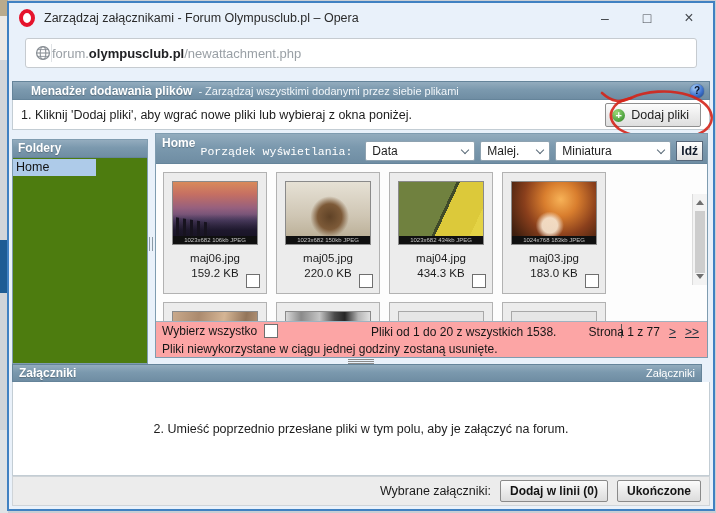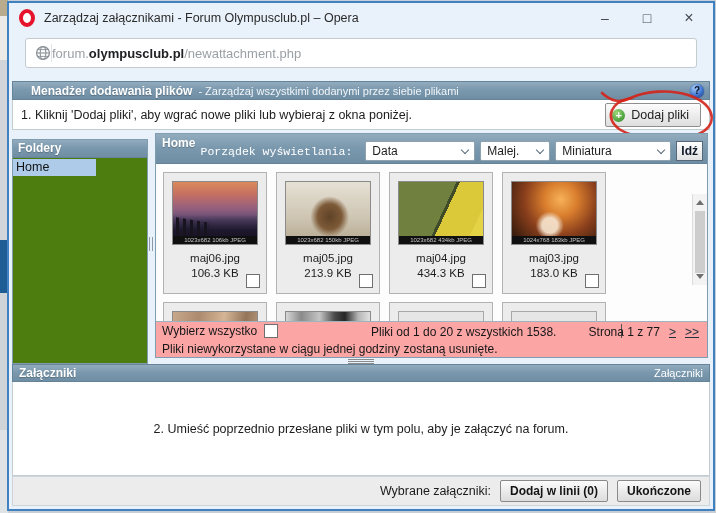--- a/index.html
+++ b/index.html
@@ -146,21 +146,21 @@
   .range-text { position:absolute; left:215px; top:3px; font-size:12px; }
   .page-sep { position:absolute; left:465px; top:2px; width:1px; height:14px; background:#555; }
   .page-block { position:absolute; right:8px; top:3px; display:flex; gap:9px; font-size:12px; }
   .page-link { text-decoration:underline; color:#20303c; cursor:pointer; }
   .ff-line2 { padding:0 6px; font-size:12px; line-height:16px; }
   
   .h-grip { position:absolute; top:355px; left:50%; transform:translateX(-50%); width:26px; }
   .h-grip i { display:block; height:1px; background:#8a8a8a; margin:1px 0; }
   
   .attachments-header {
-    position:absolute; left:3px; right:3px; top:361px; height:18px;
+    position:absolute; left:3px; right:11px; top:361px; height:18px;
     display:flex; justify-content:space-between; align-items:center; padding:1px 6px;
   }
   .att-left { font-weight:700; font-size:12px; text-shadow:0 1px 1px rgba(0,0,0,.25); }
   .att-right { font-size:11px; }
   .drop-area {
     position:absolute; left:3px; right:3px; top:379px; bottom:33px;
     background:#fff; border:1px solid #c3cdd4; border-top:none;
     display:flex; align-items:center; justify-content:center;
     font-size:12.5px; color:#1c1c1c; text-align:center;
   }
@@ -257,29 +257,29 @@
     </div>
 
     <div class="files-body">
       <div class="cards">
 
         <div class="card">
           <div class="img t-maj06">
             <span class="cap">1023x682 106kb JPEG</span>
           </div>
           <div class="fname">maj06.jpg</div>
-          <div class="fsize">106.3 KB</div>
+          <div class="fsize">159.2 KB</div>
           <span class="chk"></span>
         </div>
         <div class="card">
           <div class="img t-maj05">
             <span class="cap">1023x682 150kb JPEG</span>
           </div>
           <div class="fname">maj05.jpg</div>
-          <div class="fsize">213.9 KB</div>
+          <div class="fsize">220.0 KB</div>
           <span class="chk"></span>
         </div>
         <div class="card">
           <div class="img t-maj04">
             <span class="cap">1023x682 434kb JPEG</span>
           </div>
           <div class="fname">maj04.jpg</div>
           <div class="fsize">434.3 KB</div>
           <span class="chk"></span>
         </div>

